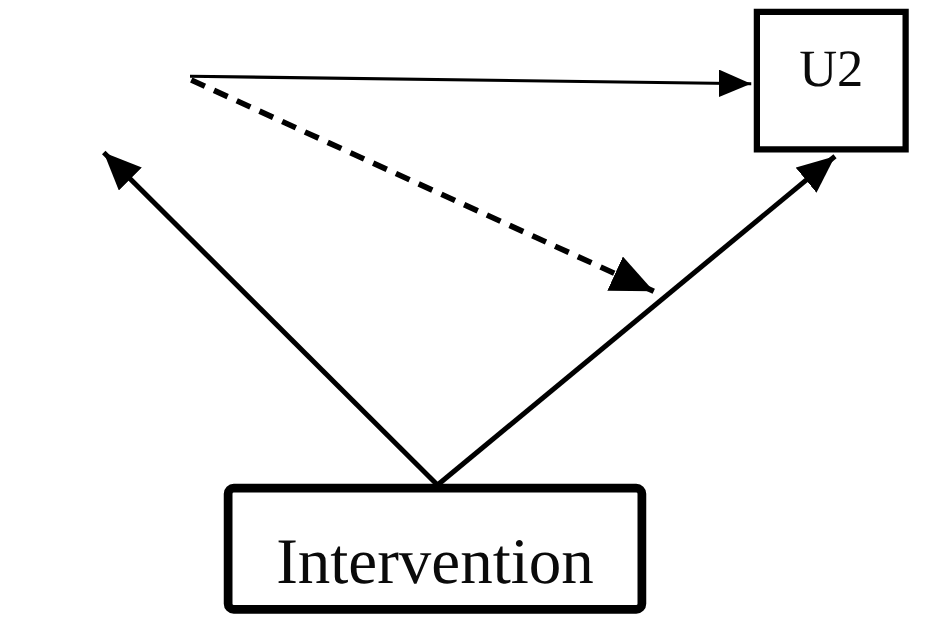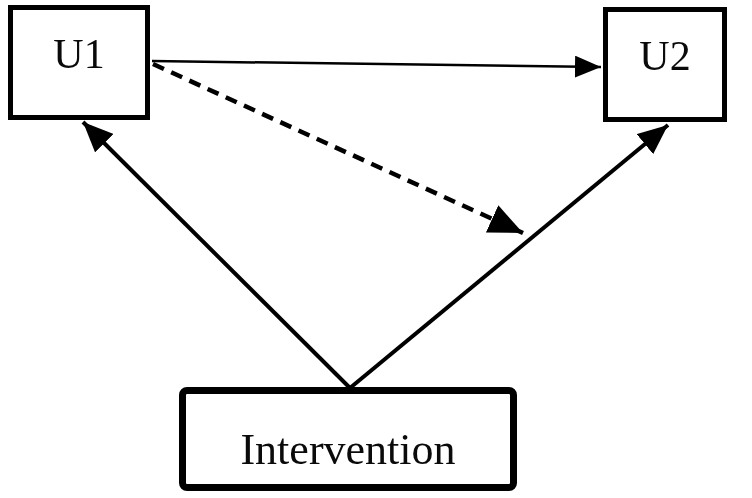--- a/index.html
+++ b/index.html
@@ -54,21 +54,21 @@
   .node-intervention {
     left: 179px;
     top: 387px;
     width: 338px;
     height: 104px;
     border-width: 7px;
     border-radius: 8px;
     padding-bottom: 6px;
   }
   .node-intervention .node-label {
-    font-size: 44px;
+    font-size: 52px;
     margin-top: 28px;
   }
 </style>
 </head>
 <body>
 
 <div class="canvas">
 
   <svg class="edges-svg" viewBox="0 0 752 498" xmlns="http://www.w3.org/2000/svg">
     <defs>
@@ -85,23 +85,20 @@
 
     <line x1="152" y1="61" x2="601" y2="67" stroke="#000000" stroke-width="2.5" marker-end="url(#ah-thin)"></line>
 
     <line x1="153" y1="64" x2="523" y2="233" stroke="#000000" stroke-width="4.5" stroke-dasharray="12 8" marker-end="url(#ah-big)"></line>
 
     <line x1="350" y1="388" x2="83" y2="122" stroke="#000000" stroke-width="4" marker-end="url(#ah-mid)"></line>
 
     <line x1="350" y1="388" x2="668" y2="125" stroke="#000000" stroke-width="4" marker-end="url(#ah-mid)"></line>
   </svg>
 
-  <div class="node node-u1">
-    <span class="node-label">U1</span>
-  </div>
 
   <div class="node node-u2">
     <span class="node-label">U2</span>
   </div>
 
   <div class="node node-intervention">
     <span class="node-label">Intervention</span>
   </div>
 
 </div>

